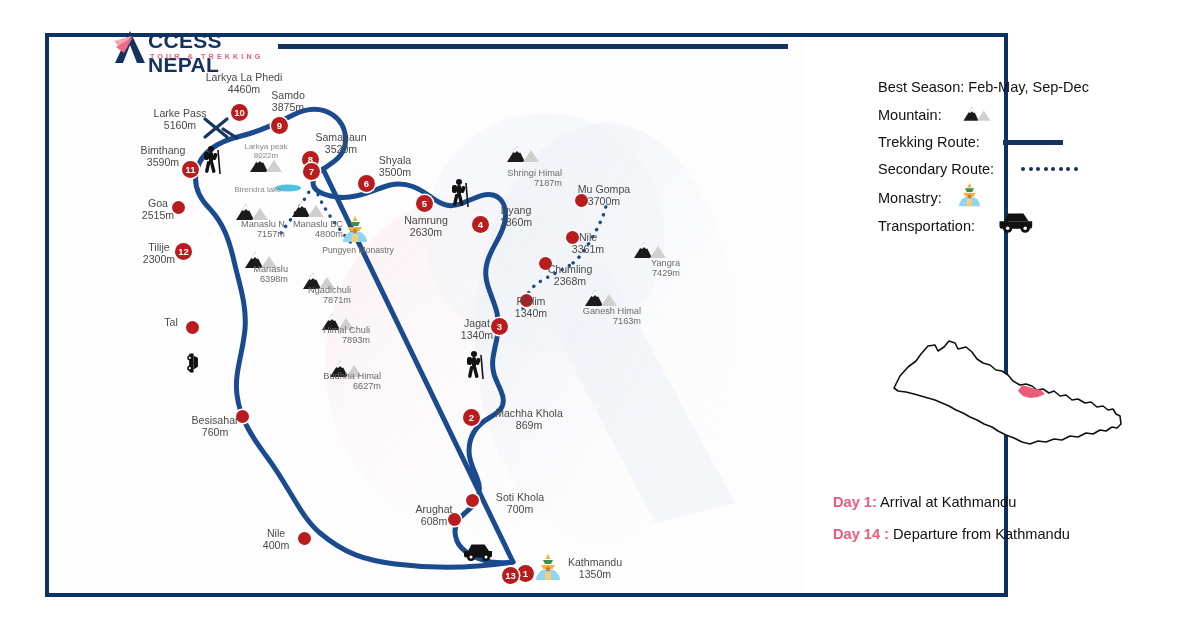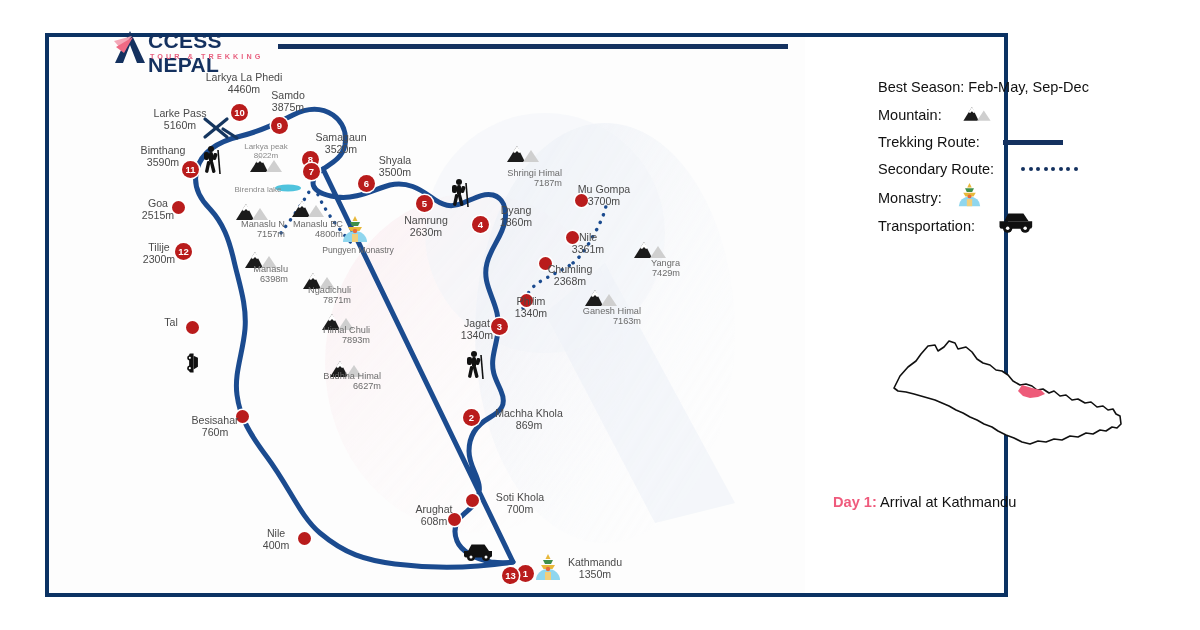--- a/index.html
+++ b/index.html
@@ -493,14 +493,18 @@
              L174 107 L166 110 L158 109 L150 112 L142 110 L134 106 L126 103
              L118 99 L112 95 L104 92 L97 88 L90 85 L83 81 L76 78 L69 74
              L62 71 L55 68 L48 66 L41 64 L34 62 L26 60 L18 59 Z" fill="#ffffff" stroke="#111" stroke-width="1.6" stroke-linejoin="round"></path>
     <path d="M142 53 L152 56 L161 58 L165 62 L158 65 L150 66 L143 64 L138 59 Z" fill="#ee5b79"></path>
   </svg>
 
   <div class="day-row" style="left:833px;top:494px;">
     <b>Day 1:</b>
     <span>Arrival at Kathmandu</span>
   </div>
+  <div class="day-row" style="left:833px;top:526px;">
+    <b>Day 14 :</b>
+    <span>Departure from Kathmandu</span>
+  </div>
 
 </div>
 
 </body></html>

